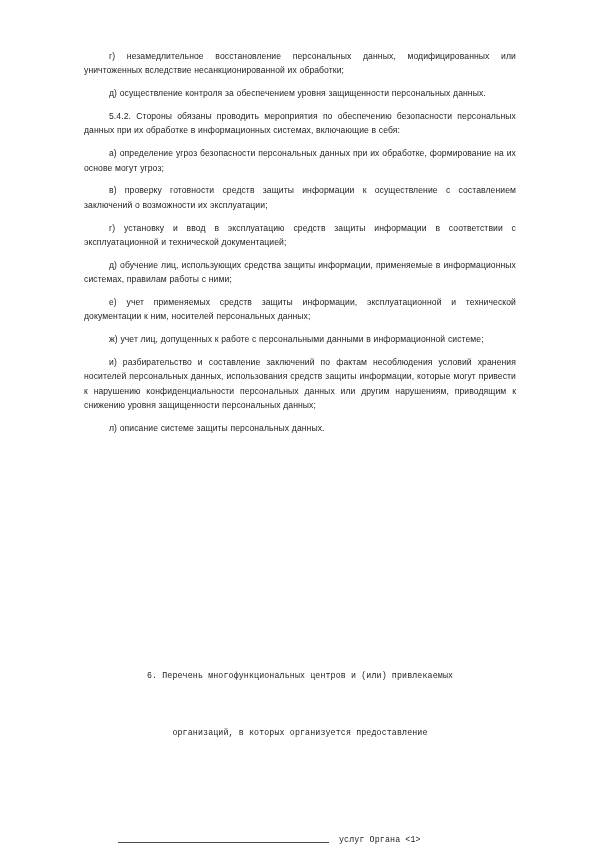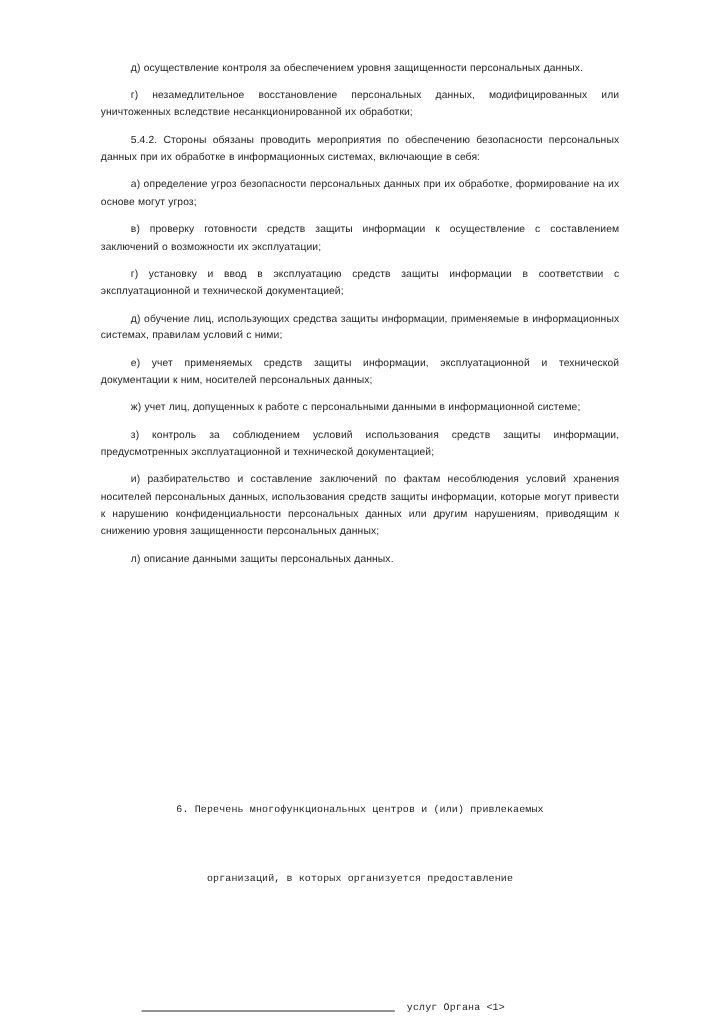--- a/index.html
+++ b/index.html
@@ -79,32 +79,31 @@
     height: 9px;
     vertical-align: -1px;
   }
 </style>
 </head>
 <body>
 
 <div id="page">
 
   <div class="prose">
+    <p class="p">г) незамедлительное восстановление персональных данных, модифицированных или уничтоженных вследствие несанкционированной их обработки;</p>
     <p class="p">д) осуществление контроля за обеспечением уровня защищенности персональных данных.</p>
-    <p class="p">г) незамедлительное восстановление персональных данных, модифицированных или уничтоженных вследствие несанкционированной их обработки;</p>
     <p class="p">5.4.2. Стороны обязаны проводить мероприятия по обеспечению безопасности персональных данных при их обработке в информационных системах, включающие в себя:</p>
     <p class="p">а) определение угроз безопасности персональных данных при их обработке, формирование на их основе могут угроз;</p>
     <p class="p">в) проверку готовности средств защиты информации к осуществление с составлением заключений о возможности их эксплуатации;</p>
     <p class="p">г) установку и ввод в эксплуатацию средств защиты информации в соответствии с эксплуатационной и технической документацией;</p>
-    <p class="p">д) обучение лиц, использующих средства защиты информации, применяемые в информационных системах, правилам условий с ними;</p>
+    <p class="p">д) обучение лиц, использующих средства защиты информации, применяемые в информационных системах, правилам работы с ними;</p>
     <p class="p">е) учет применяемых средств защиты информации, эксплуатационной и технической документации к ним, носителей персональных данных;</p>
     <p class="p">ж) учет лиц, допущенных к работе с персональными данными в информационной системе;</p>
-    <p class="p">з) контроль за соблюдением условий использования средств защиты информации, предусмотренных эксплуатационной и технической документацией;</p>
     <p class="p">и) разбирательство и составление заключений по фактам несоблюдения условий хранения носителей персональных данных, использования средств защиты информации, которые могут привести к нарушению конфиденциальности персональных данных или другим нарушениям, приводящим к снижению уровня защищенности персональных данных;</p>
-    <p class="p">л) описание данными защиты персональных данных.</p>
+    <p class="p">л) описание системе защиты персональных данных.</p>
   </div>
 
   <div class="mono-block">
 
     
     <div class="mono-center">6. Перечень многофункциональных центров и (или) привлекаемых</div>
     <div class="mono-center">организаций, в которых организуется предоставление</div>
 
     
     <div class="mono-line"><span style="display:inline-block;width:34px;"></span><span class="rule" style="width:211px;"></span><span style="padding-left:10px;">услуг Органа &lt;1&gt;</span></div>

